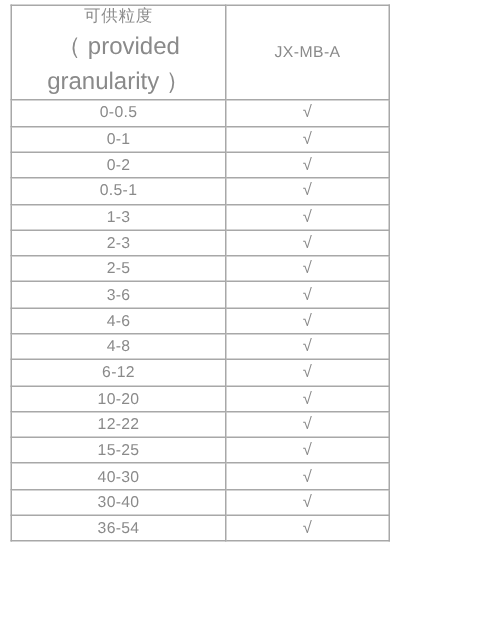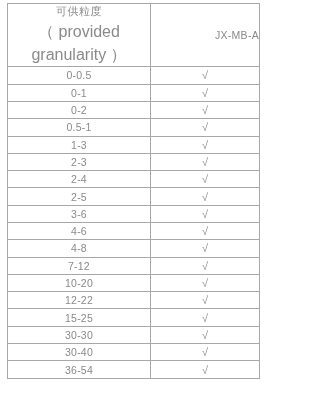--- a/index.html
+++ b/index.html
@@ -55,21 +55,20 @@
   .hdr-en {
     display: block;
     font-size: 16px;
     color: #8a8a8a;
   }
   .hdr-single {
     display: block;
     font-size: 10.5px;
     color: #8a8a8a;
     letter-spacing: 0.3px;
-    text-align: right;
   }
   tbody td {
     height: 16.3px;
     font-size: 10.5px;
     letter-spacing: 0.2px;
   }
   td.mark-cell {
     font-size: 11px;
     color: #9a9a9a;
   }
@@ -113,57 +112,53 @@
         </tr>
         <tr>
           <td class="granularity-cell">1-3</td>
           <td class="mark-cell">√</td>
         </tr>
         <tr>
           <td class="granularity-cell">2-3</td>
           <td class="mark-cell">√</td>
         </tr>
         <tr>
-          <td class="granularity-cell">2-4</td>
-          <td class="mark-cell">√</td>
-        </tr>
-        <tr>
           <td class="granularity-cell">2-5</td>
           <td class="mark-cell">√</td>
         </tr>
         <tr>
           <td class="granularity-cell">3-6</td>
           <td class="mark-cell">√</td>
         </tr>
         <tr>
           <td class="granularity-cell">4-6</td>
           <td class="mark-cell">√</td>
         </tr>
         <tr>
           <td class="granularity-cell">4-8</td>
           <td class="mark-cell">√</td>
         </tr>
         <tr>
-          <td class="granularity-cell">7-12</td>
+          <td class="granularity-cell">6-12</td>
           <td class="mark-cell">√</td>
         </tr>
         <tr>
           <td class="granularity-cell">10-20</td>
           <td class="mark-cell">√</td>
         </tr>
         <tr>
           <td class="granularity-cell">12-22</td>
           <td class="mark-cell">√</td>
         </tr>
         <tr>
           <td class="granularity-cell">15-25</td>
           <td class="mark-cell">√</td>
         </tr>
         <tr>
-          <td class="granularity-cell">30-30</td>
+          <td class="granularity-cell">40-30</td>
           <td class="mark-cell">√</td>
         </tr>
         <tr>
           <td class="granularity-cell">30-40</td>
           <td class="mark-cell">√</td>
         </tr>
         <tr>
           <td class="granularity-cell">36-54</td>
           <td class="mark-cell">√</td>
         </tr>

